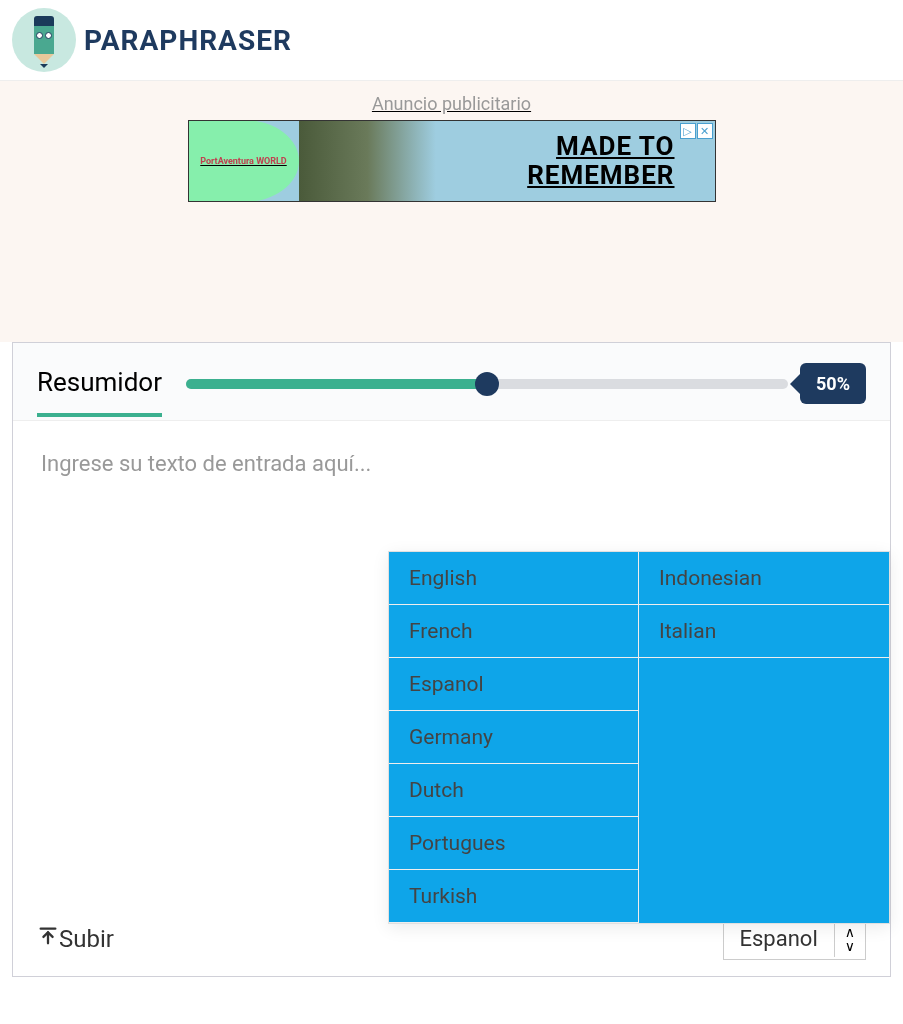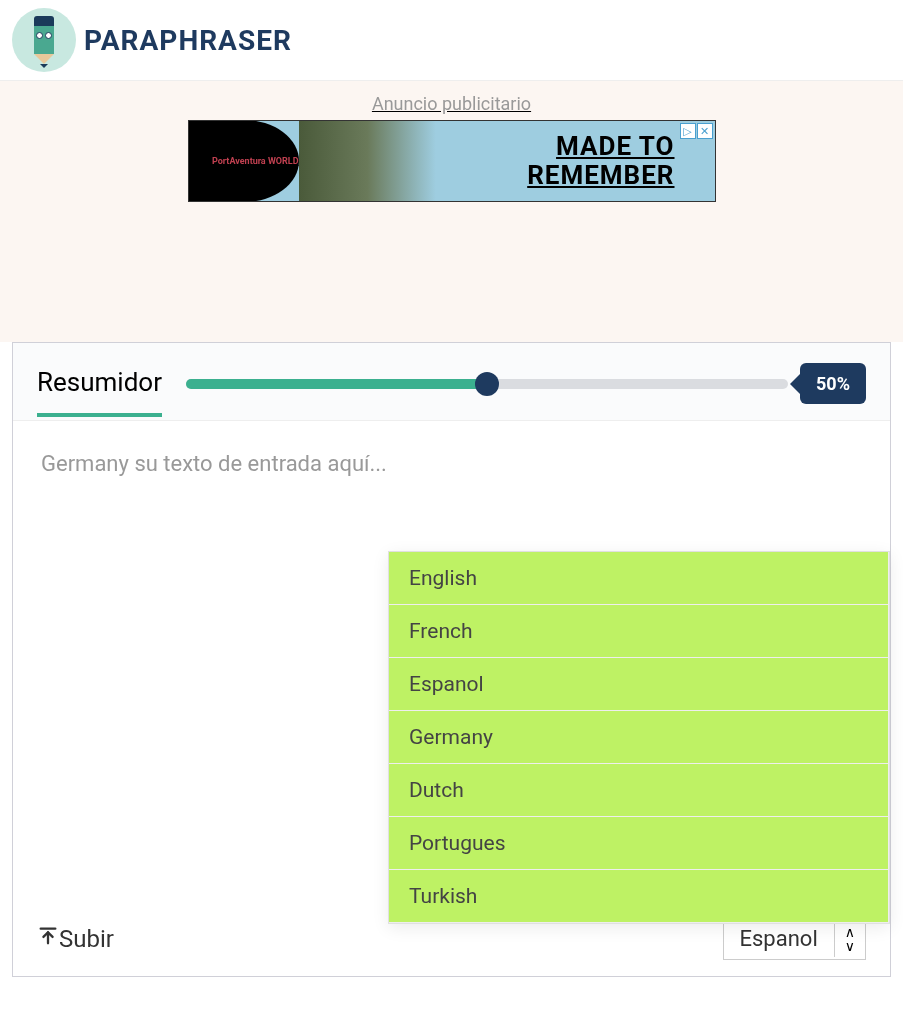--- a/index.html
+++ b/index.html
@@ -12,38 +12,38 @@
 .pencil-top { width:20px; height:10px; background:#1a3a5a; border-radius:3px 3px 0 0; }
 .pencil-body { width:20px; height:28px; background:#4aa890; position:relative; }
 .pencil-eyes { position:absolute; top:6px; left:2px; display:flex; gap:2px; }
 .eye { width:7px; height:7px; background:#fff; border-radius:50%; border:1px solid #1a3a5a; }
 .pencil-tip { width:0; height:0; border-left:10px solid transparent; border-right:10px solid transparent; border-top:10px solid #e8c89a; }
 .pencil-pt { width:0; height:0; border-left:4px solid transparent; border-right:4px solid transparent; border-top:4px solid #1a3a5a; position:absolute; bottom:-4px; left:6px; }
 .brand { font-size:28px; font-weight:700; color:#1e3a5f; letter-spacing:1px; }
 .ad-section { background:#fcf6f2; padding:12px 0 140px; text-align:center;text-decoration:underline; }
 .ad-label { color:#999; font-size:18px; margin-bottom:6px; }
 .ad-banner { width:528px; height:82px; margin:0 auto; border:1px solid #333; background:#9ecde0; position:relative; display:flex; align-items:center; overflow:hidden; }
-.ad-left { width:110px; height:82px; background:#000000; border-radius:0 50% 50% 0; display:flex; align-items:center; justify-content:flex-end; }
+.ad-left { width:110px; height:82px; background:#86efac; border-radius:0 50% 50% 0; display:flex; align-items:center; justify-content:center; }
 .ad-logo { font-size:9px; color:#c04050; font-weight:700; text-align:center; }
 .ad-mid { flex:1; background:linear-gradient(90deg,#4a5a3a 0%,#6a7a5a 30%,#9ecde0 60%); height:82px; }
 .ad-text { color:#000000; font-size:26px; font-weight:700; letter-spacing:1px; padding-right:40px; text-align:right; line-height:1.1; }
 .ad-close { position:absolute; top:2px; right:2px; display:flex; gap:1px; }
 .ad-btn { width:16px; height:16px; border:1px solid #4aa0d0; background:#fff; color:#4aa0d0; font-size:11px; display:flex; align-items:center; justify-content:center; cursor:pointer; }
 .main-panel { margin:0 12px 20px; border:1px solid #d0d0d8; background:#fff; }
 .panel-header { display:flex; align-items:center; padding:20px 24px 0; background:#fafbfc; gap:24px; border-bottom:1px solid #eee; }
 .tab { font-size:26px; color:#000000; padding-bottom:16px; border-bottom:4px solid #3bb08f; }
 .slider-wrap { flex:1; display:flex; align-items:center; gap:12px; padding-bottom:16px; }
 .slider-track { flex:1; height:10px; background:#dadce0; border-radius:5px; position:relative; }
 .slider-fill { position:absolute; left:0; top:0; height:10px; width:50%; background:#3bb08f; border-radius:5px; }
 .slider-thumb { position:absolute; left:50%; top:50%; transform:translate(-50%,-50%); width:24px; height:24px; background:#1e3a5f; border-radius:50%; cursor:pointer; }
 .badge { background:#1e3a5f; color:#fff; font-size:18px; font-weight:700; padding:10px 16px; border-radius:6px; position:relative; }
 .badge:before { content:''; position:absolute; left:-10px; top:50%; transform:translateY(-50%); border-top:10px solid transparent; border-bottom:10px solid transparent; border-right:10px solid #1e3a5f; }
 .text-area { padding:30px 28px; min-height:480px; position:relative; }
 .placeholder { font-size:22px; color:#999; }
-.dropdown { position:absolute; top:130px; right:0; width:502px; background:#bef264; border:1px solid #e0e0e0; box-shadow:0 4px 16px rgba(0,0,0,0.08); display:flex; }
+.dropdown { position:absolute; top:130px; right:0; width:502px; background:#0ea5e9; border:1px solid #e0e0e0; box-shadow:0 4px 16px rgba(0,0,0,0.08); display:flex; }
 .dd-col { flex:1; }
 .dd-item { padding:14px 20px; font-size:21px; color:#444; border-bottom:1px solid #eee; cursor:pointer; }
 .dd-col:first-child .dd-item { border-right:1px solid #eee; }
 .footer { display:flex; align-items:center; justify-content:space-between; padding:16px 24px; }
 .upload { display:flex; align-items:center; gap:0; font-size:24px; color:#333; cursor:pointer; }
 .upload-icon { font-size:22px; font-weight:700; }
 .lang-select { display:flex; align-items:center; border:1px solid #ccc; }
 .lang-val { padding:8px 16px; font-size:22px; color:#333; }
 .lang-arrows { border-left:1px solid #ccc; padding:4px 10px; font-size:14px; line-height:1; display:flex; flex-direction:column; cursor:pointer; }
 </style>
@@ -95,31 +95,35 @@
     <div class="slider-wrap">
       <div class="slider-track">
         <div class="slider-fill"></div>
         <div class="slider-thumb"></div>
       </div>
       <div class="badge">50%</div>
     </div>
   </div>
 
   <div class="text-area">
-    <div class="placeholder">Germany su texto de entrada aquí...</div>
+    <div class="placeholder">Ingrese su texto de entrada aquí...</div>
 
     <div class="dropdown">
       <div class="dd-col" id="dd-col1">
           <div class="dd-item">English</div>
           <div class="dd-item">French</div>
           <div class="dd-item">Espanol</div>
           <div class="dd-item">Germany</div>
           <div class="dd-item">Dutch</div>
           <div class="dd-item">Portugues</div>
           <div class="dd-item">Turkish</div>
+        </div>
+      <div class="dd-col" id="dd-col2">
+          <div class="dd-item">Indonesian</div>
+          <div class="dd-item">Italian</div>
         </div>
     </div>
   </div>
 
   <div class="footer">
     <div class="upload">
       <span class="upload-icon">
         <svg width="22" height="22" viewBox="0 0 24 24" fill="none" stroke="#333" stroke-width="2.5" stroke-linecap="round">
             <line x1="4" y1="4" x2="20" y2="4"></line>
             <line x1="12" y1="20" x2="12" y2="8"></line>

